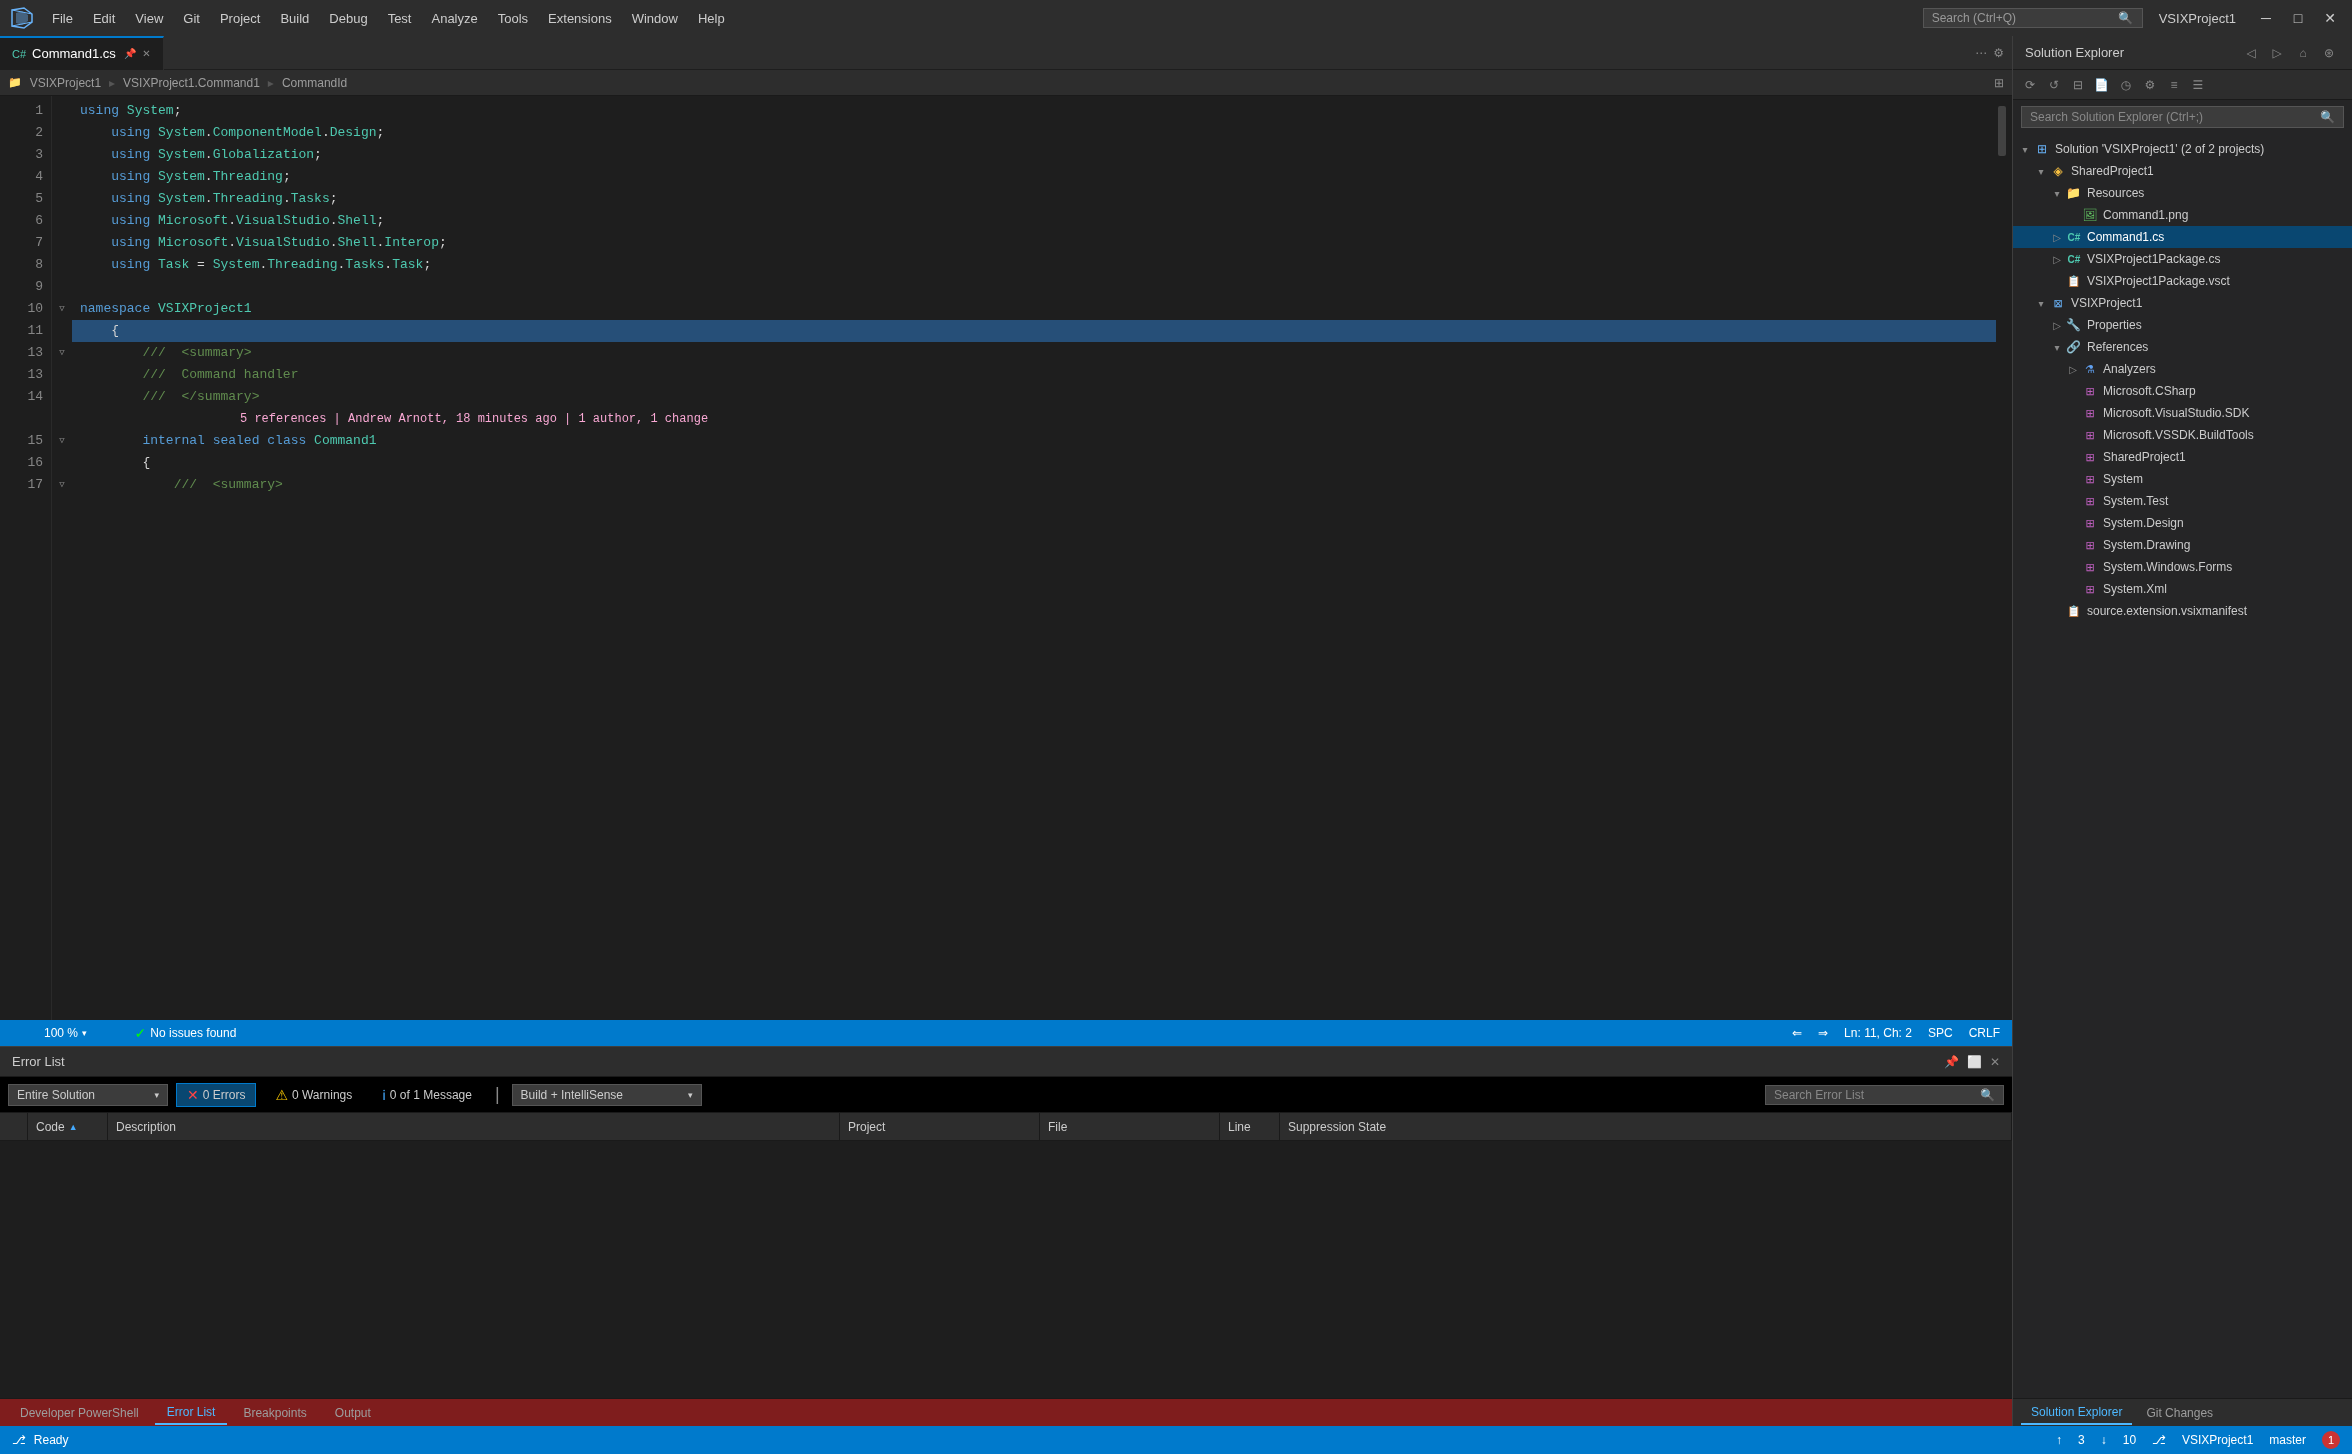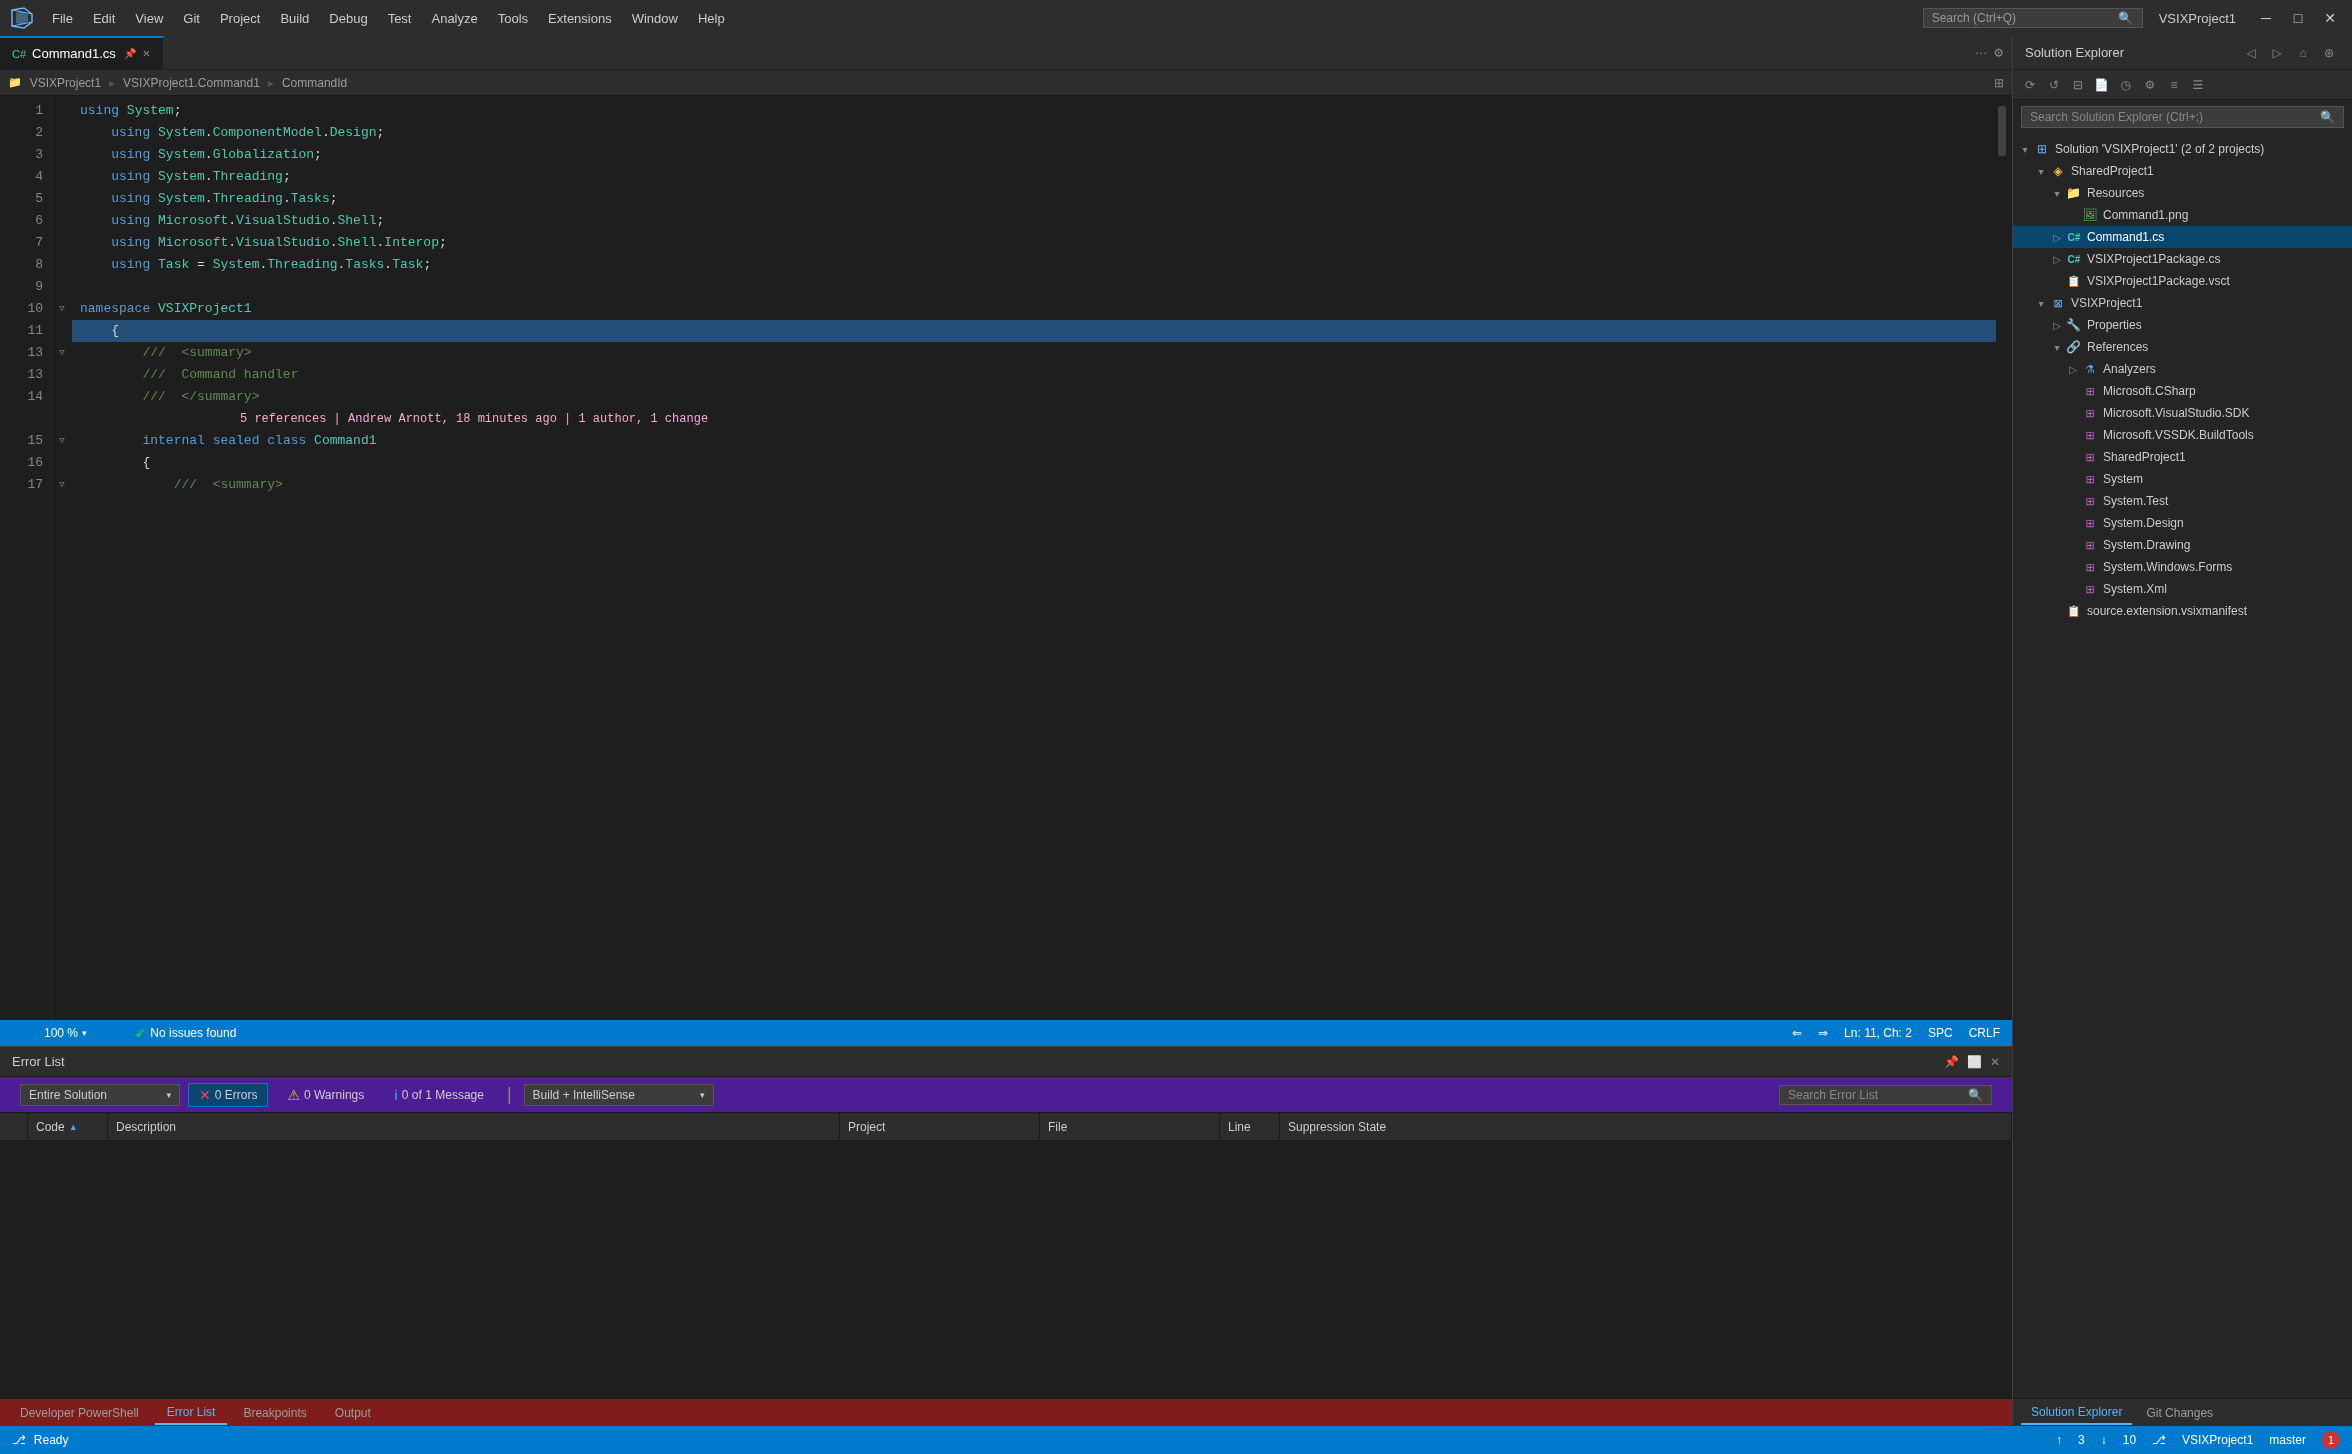--- a/index.html
+++ b/index.html
@@ -243,23 +243,23 @@
       color: #888;
       cursor: pointer;
       display: flex;
       gap: 8px;
     }
 
     
     .error-toolbar {
       display: flex;
       align-items: center;
-      background: #4c1d95;
+      background: #000000;
       height: 36px;
-      padding: 0 20px;
+      padding: 0 8px;
       gap: 8px;
       flex-shrink: 0;
       border-bottom: 1px solid #1a1a1a;
     }
     .error-dropdown {
       display: flex;
       align-items: center;
       background: #3c3c3c;
       border: 1px solid #555;
       padding: 3px 8px;
@@ -283,21 +283,21 @@
     .error-icon-red { color: #f44; font-size: 14px; }
     .error-icon-yellow { color: #fc0; font-size: 14px; }
     .error-icon-blue { color: #4af; font-size: 14px; }
     .error-search {
       margin-left: auto;
       display: flex;
       align-items: center;
       background: #3c3c3c;
       border: 1px solid #555;
       padding: 2px 8px;
-      width: 213px;
+      width: 239px;
       color: #888;
       font-size: 12px;
       gap: 4px;
     }
 
     
     .error-table {
       flex: 1;
       overflow: hidden;
     }

